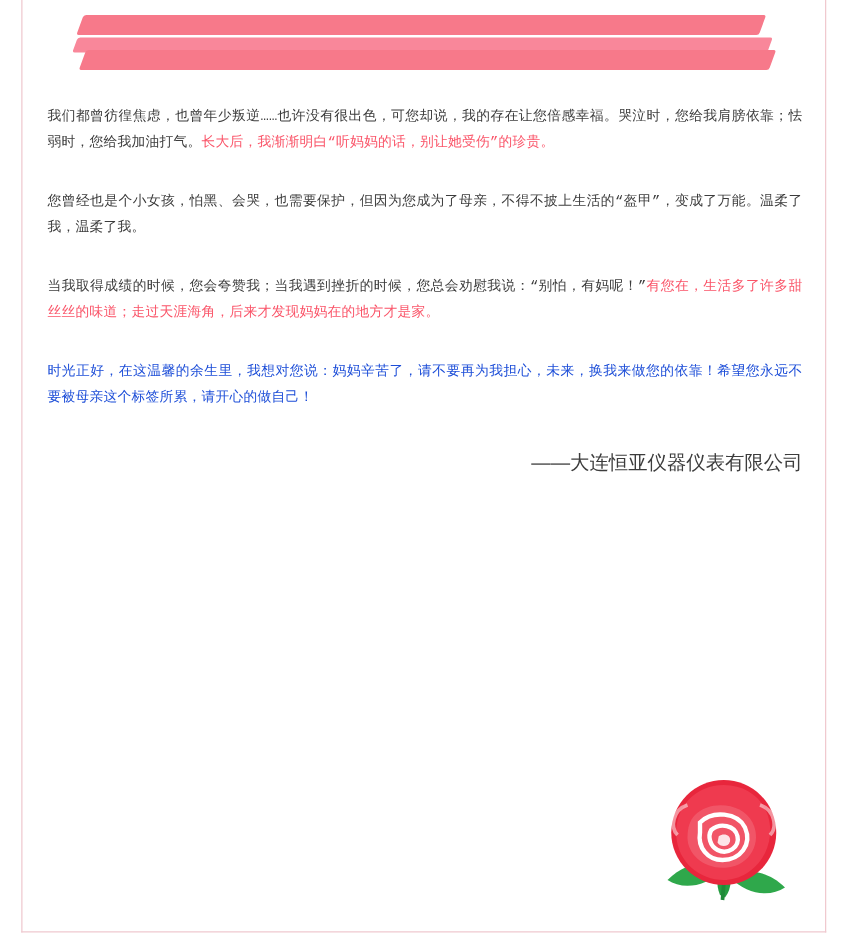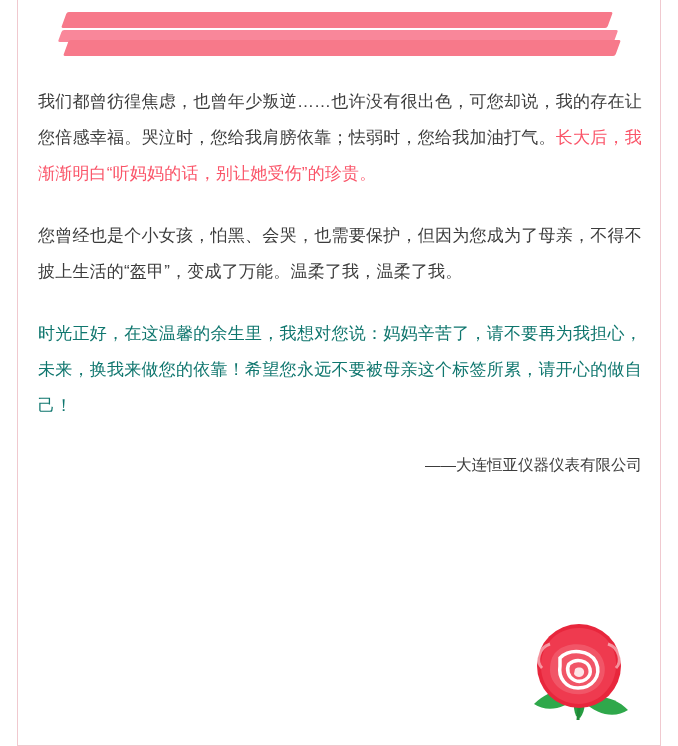--- a/index.html
+++ b/index.html
@@ -71,32 +71,33 @@
   }
 
   .content {
     position: absolute;
     left: 38px;
     top: 84px;
     width: 604px;
   }
   p.para {
     margin: 0 0 26px 0;
-    font-size: 17px;
-    line-height: 36px;
+    font-size: 11px;
+    line-height: 21px;
     color: #3c3c3c;
     text-align: justify;
     letter-spacing: 0.2px;
+    font-family: Liberation Mono, monospace;
   }
   p.para:last-child { margin-bottom: 0; }
   .hl {
     color: #fa5468;
   }
   p.pink-para {
-    color: #0f766e;
+    color: #1d4ed8;
   }
   .signature {
     margin: 18px 0 0 0;
     text-align: right;
     font-size: 15.5px;
     line-height: 30px;
     color: #3c3c3c;
   }
   
   .rose {
@@ -132,20 +133,23 @@
   <div class="content">
 
     <p class="para">
       <span>我们都曾彷徨焦虑，也曾年少叛逆……也许没有很出色，可您却说，我的存在让您倍感幸福。哭泣时，您给我肩膀依靠；怯弱时，您给我加油打气。</span><span class="hl">长大后，我渐渐明白“听妈妈的话，别让她受伤”的珍贵。</span>
     </p>
 
     <p class="para">
       <span>您曾经也是个小女孩，怕黑、会哭，也需要保护，但因为您成为了母亲，不得不披上生活的“盔甲”，变成了万能。温柔了我，温柔了我。</span>
     </p>
 
+    <p class="para">
+      <span>当我取得成绩的时候，您会夸赞我；当我遇到挫折的时候，您总会劝慰我说：“别怕，有妈呢！”</span><span class="hl">有您在，生活多了许多甜丝丝的味道；走过天涯海角，后来才发现妈妈在的地方才是家。</span>
+    </p>
 
 
     <p class="para pink-para">
       <span>时光正好，在这温馨的余生里，我想对您说：妈妈辛苦了，请不要再为我担心，未来，换我来做您的依靠！希望您永远不要被母亲这个标签所累，请开心的做自己！</span>
     </p>
 
     <p class="signature">——大连恒亚仪器仪表有限公司</p>
   </div>
 
   <div class="rose">

